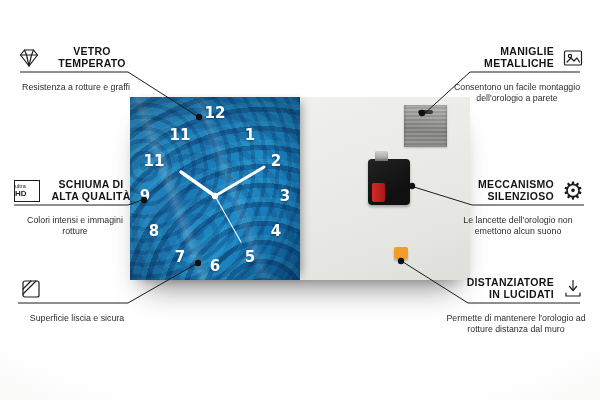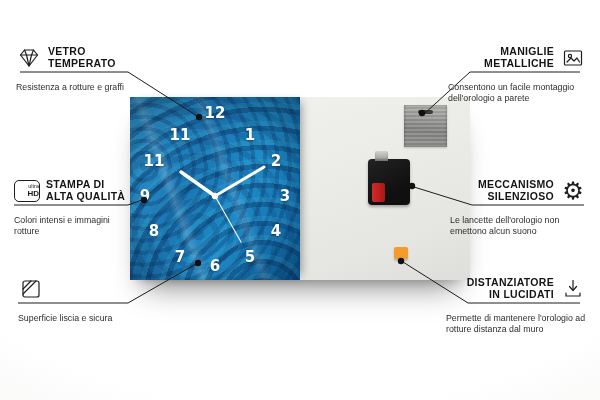--- a/index.html
+++ b/index.html
@@ -75,26 +75,26 @@
   .foam{
     position:absolute;left:94px;top:150px;width:14px;height:12px;
     background:#f39c2b;border-radius:2px;
     box-shadow:0 2px 2px rgba(0,0,0,.22);
   }
 
   
   .co{position:absolute;z-index:6;}
   .co-head{display:flex;align-items:flex-start;gap:6px;}
   .ico{flex:0 0 auto;width:26px;height:26px;display:flex;align-items:center;justify-content:center;color:#1d1d1d;}
-  .ttl{flex:1;font-size:10.5px;font-weight:bold;letter-spacing:.3px;color:#141414;line-height:1.18;}
+  .ttl{flex:1;font-size:10.5px;font-weight:bold;letter-spacing:.3px;color:#141414;line-height:1.18;text-align:center;}
   .co-r .ttl{text-align:right;}
-  .desc{margin-top:11px;font-size:8.8px;color:#2d2d2d;line-height:1.3;}
+  .desc{margin-top:11px;font-size:8.8px;color:#2d2d2d;line-height:1.3;text-align:center;}
   .hd-badge{
-    width:26px;height:20px;border:1.6px solid #1d1d1d;border-radius:5px;
-    display:flex;flex-direction:column;align-items:flex-end;justify-content:center;
+    width:26px;height:20px;border:1.6px solid #1d1d1d;border-radius:0;
+    display:flex;flex-direction:column;align-items:flex-start;justify-content:center;
     line-height:1;color:#1d1d1d;
   }
   .hd-top{font-size:5.5px;}
   .hd-bottom{font-size:8px;font-weight:bold;}
   .gear-glyph{font-size:24px;line-height:26px;font-family:"DejaVu Sans",sans-serif;}
 
   .co-vetro{left:16px;top:45px;width:120px;}
   .co-stampa{left:14px;top:178px;width:122px;}
   .co-bordi{left:18px;top:276px;width:118px;}
   .co-maniglie{left:448px;top:45px;width:138px;}
@@ -181,21 +181,21 @@
 
   <div class="co co-l co-stampa">
     <div class="co-head">
       <span class="ico">
         <span class="hd-badge">
           <span class="hd-top">ultra</span>
           <span class="hd-bottom">HD</span>
         </span>
       </span>
       <div class="ttl">
-        <div>STAMPA DI</div>
+        <div>SCHIUMA DI</div>
         <div>ALTA QUALITÀ</div>
       </div>
     </div>
     <div class="desc">Colori intensi e immagini rotture</div>
   </div>
 
   <div class="co co-l co-bordi">
     <div class="co-head">
       <span class="ico">
         <svg class="ic" width="24" height="24" viewBox="0 0 24 24">

